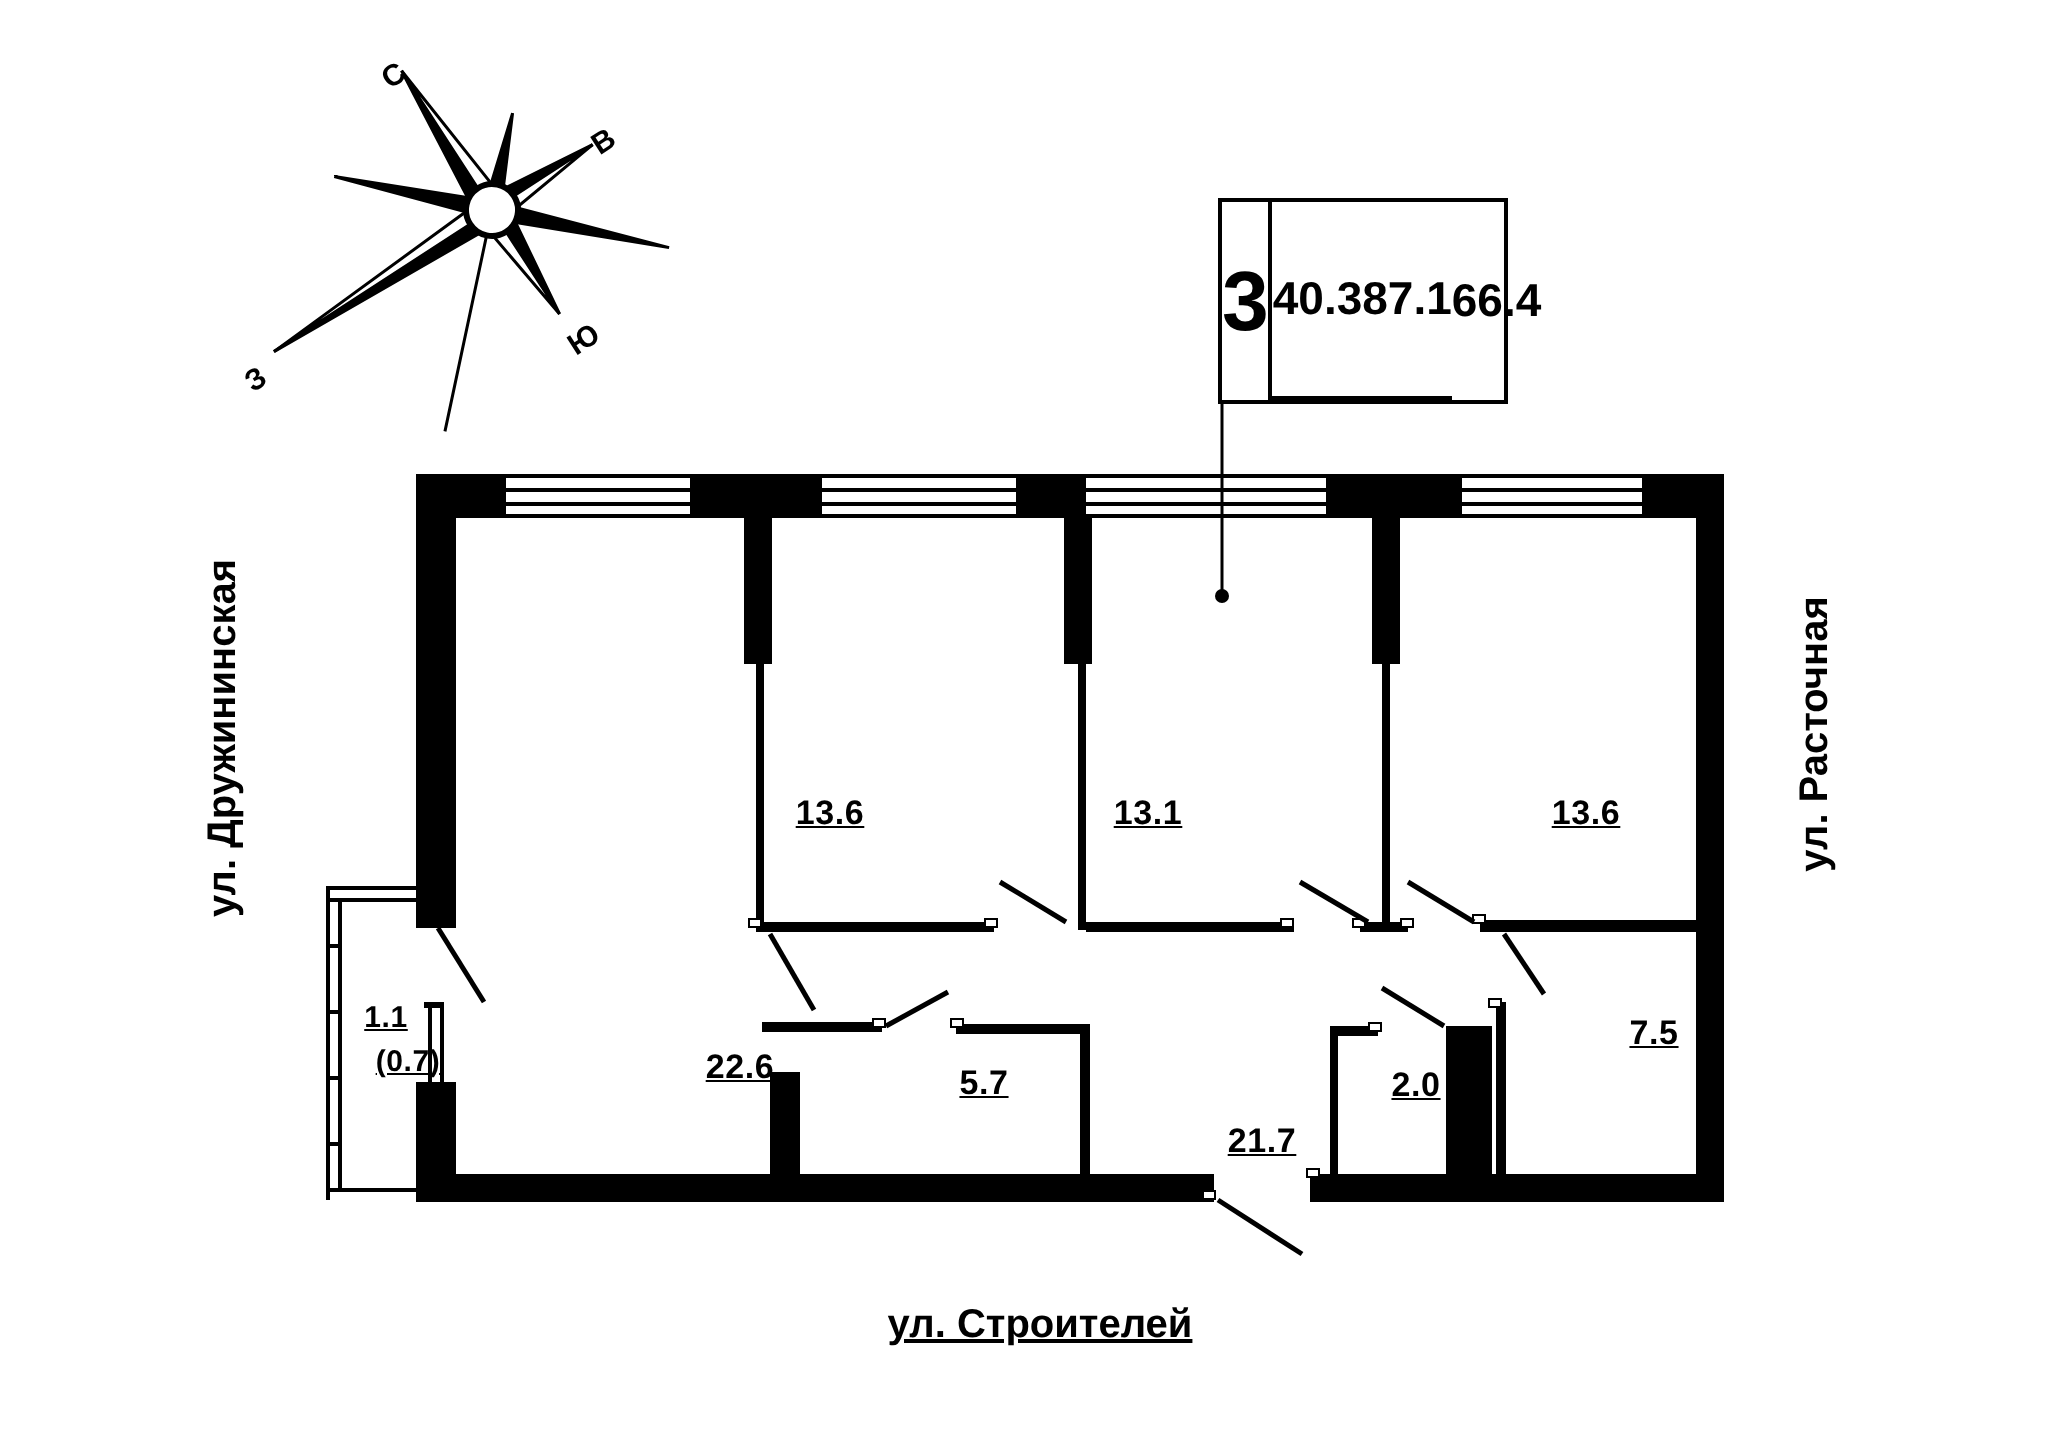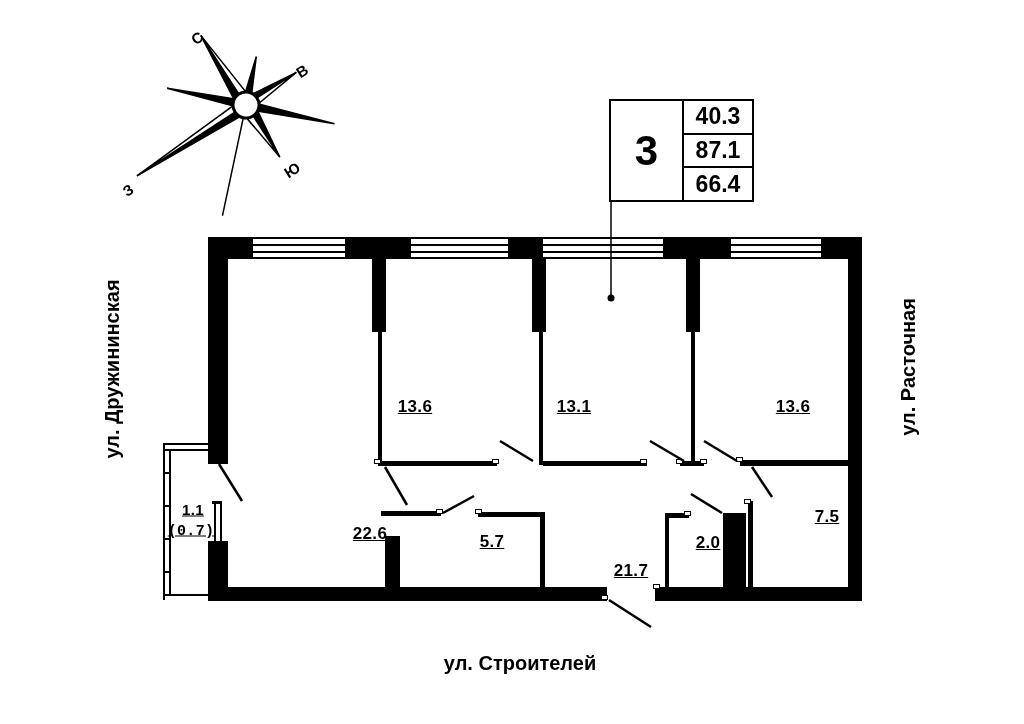--- a/index.html
+++ b/index.html
@@ -11,32 +11,32 @@
        text-decoration:underline;white-space:nowrap;letter-spacing:0.3px;}
   .lbl.small{font-size:15px;}
   .street{position:absolute;transform:translate(-50%,-50%);font-weight:700;font-size:20px;white-space:nowrap;}
   .street.vert{transform:translate(-50%,-50%) rotate(-90deg);}
   .compass-lbl{position:absolute;transform:translate(-50%,-50%) rotate(-33deg);
        font-weight:700;font-size:15px;}
   #infobox{position:absolute;left:609px;top:99px;width:145px;height:103px;
        border:2px solid #000;box-sizing:border-box;display:flex;}
   #infobox .cellL{width:71px;border-right:2px solid #000;display:flex;align-items:center;
        justify-content:center;font-size:42px;font-weight:600;}
-  #infobox .colR{flex:1;display:flex;flex-direction:column;}
+  #infobox .colR{flex:1;display:flex;flex-direction:row;}
   #infobox .colR div{flex:1;display:flex;align-items:center;justify-content:center;
        font-size:23px;font-weight:600;border-bottom:2px solid #000;}
   #infobox .colR div:last-child{border-bottom:none;}
   svg{position:absolute;left:0;top:0;}
 </style>
 </head>
 <body>
 
 <div id="stage">
 
-  <div class="street" style="left:520px;top:663px;">ул. Строителей</div>
+  <div class="street" style="left:520px;top:663px;text-decoration:underline;">ул. Строителей</div>
   <div class="street vert" style="left:112px;top:369px;">ул. Дружининская</div>
   <div class="street vert" style="left:908px;top:367px;">ул. Расточная</div>
 
   <svg width="250" height="230" viewBox="0 0 250 230" style="left:110px;top:10px;">
     <g transform="rotate(-33 136 95)" stroke="#000" stroke-width="1.5" fill="#000">
 
       <polygon points="171,60 133,92 139,98"></polygon>
       <polygon points="200,159 133,98 139,92"></polygon>
       <polygon points="56,175 139,92 133,98"></polygon>
       <polygon points="79,38 133,98 139,92"></polygon>
@@ -148,15 +148,15 @@
 
   <div class="lbl" style="left:370px;top:534px;">22.6</div>
   <div class="lbl" style="left:415px;top:407px;">13.6</div>
   <div class="lbl" style="left:574px;top:407px;">13.1</div>
   <div class="lbl" style="left:793px;top:407px;">13.6</div>
   <div class="lbl" style="left:492px;top:542px;">5.7</div>
   <div class="lbl" style="left:631px;top:571px;">21.7</div>
   <div class="lbl" style="left:708px;top:543px;">2.0</div>
   <div class="lbl" style="left:827px;top:517px;">7.5</div>
   <div class="lbl small" style="left:193px;top:509px;">1.1</div>
-  <div class="lbl small" style="left:191px;top:531px;font-family:Liberation Mono, monospace;">(0.7)</div>
+  <div class="lbl small" style="left:204px;top:531px;">(0.7)</div>
 
 </div>
 
 </body></html>

